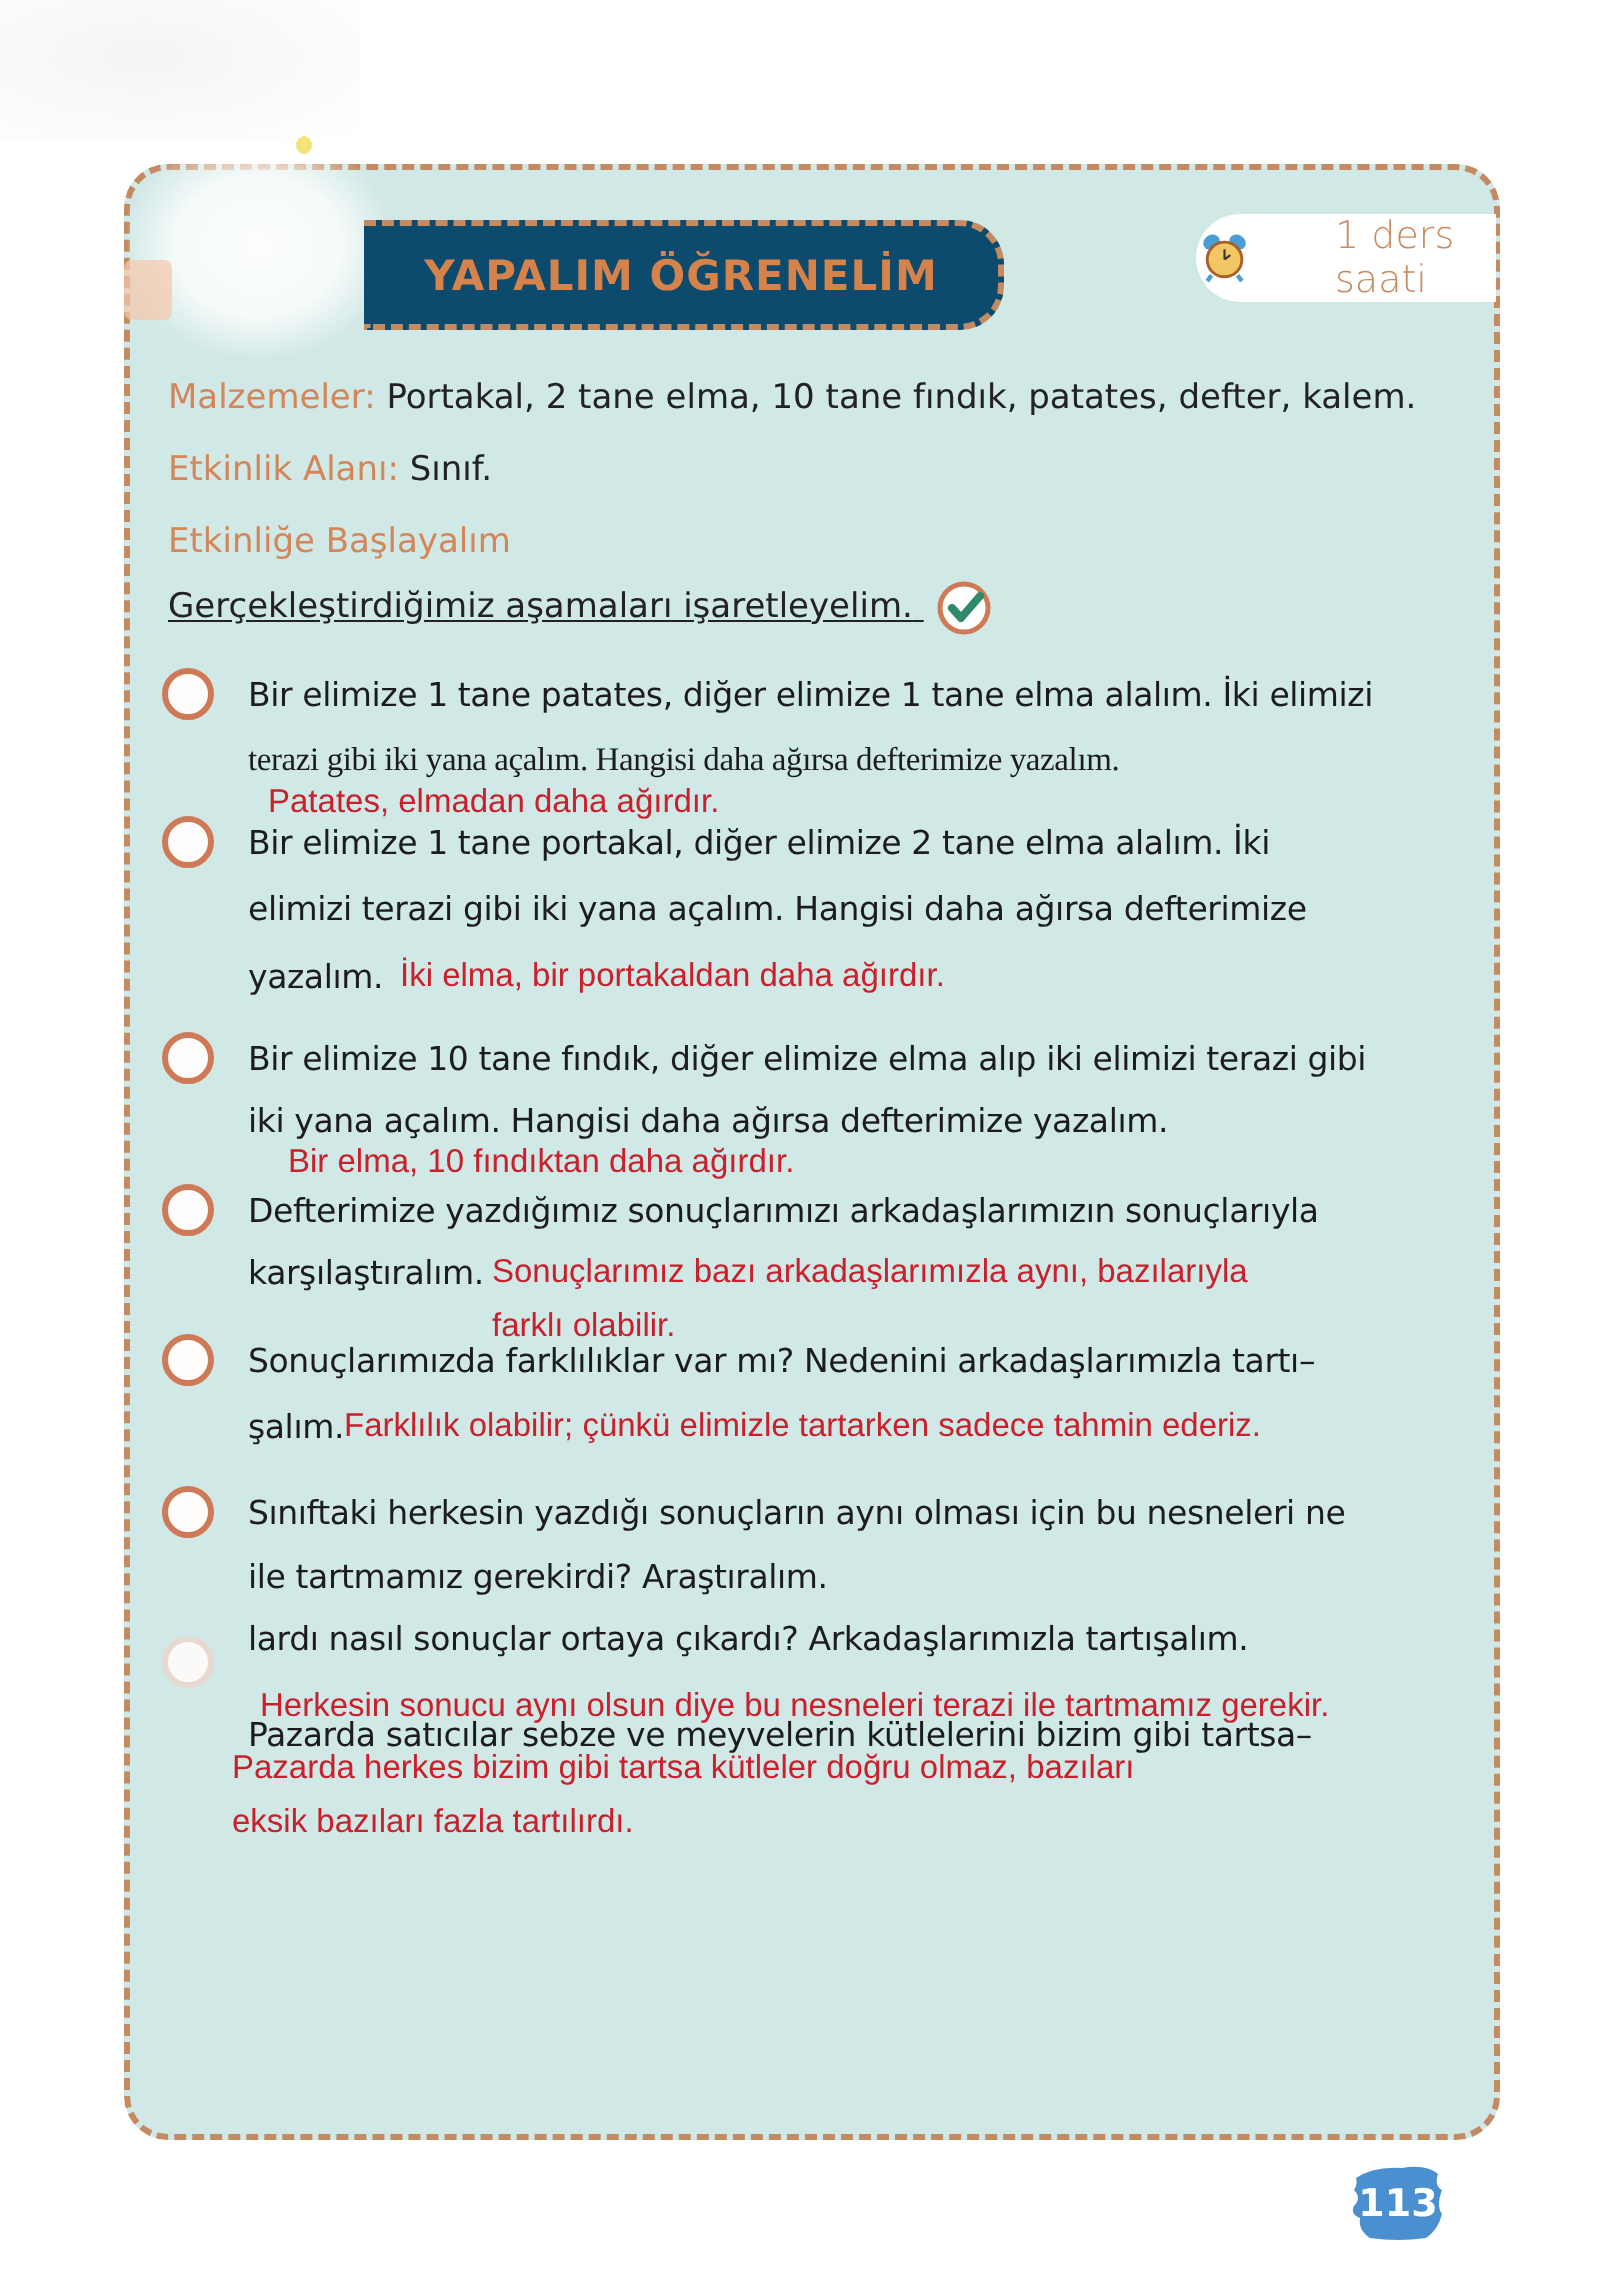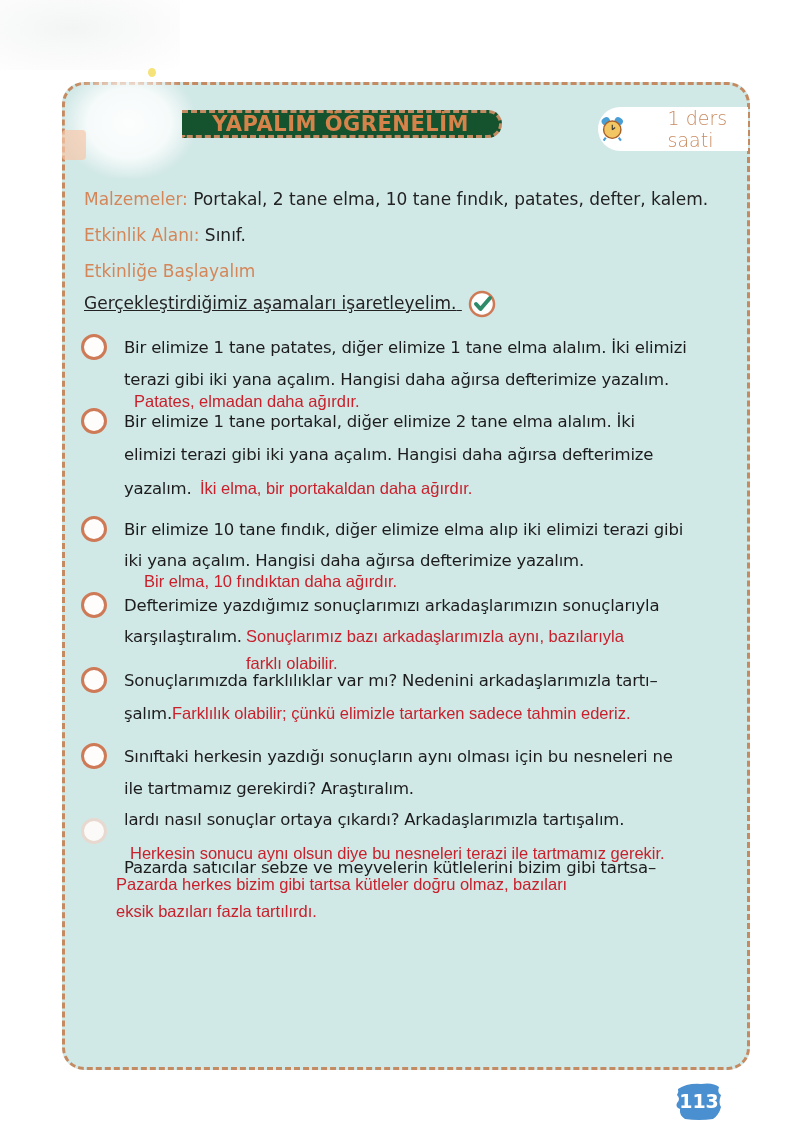--- a/index.html
+++ b/index.html
@@ -25,22 +25,22 @@
   }
   .corner-deco .dot {
     position:absolute; left:84px; top:0px; width:8px; height:9px; border-radius:50%;
     background:#f5e37a;
   }
   .corner-deco .peach {
     position:absolute; left:-2px; top:62px; width:24px; height:30px;
     background:rgba(246,200,170,0.7); border-radius:4px;
   }
   .title-pill {
-    position:absolute; left:182px; top:110px; width:320px; height:28px;
-    background:#14532d;
+    position:absolute; left:182px; top:110px; width:320px; height:55px;
+    background:#0c4a6e;
     border:3px dashed #c48b63; border-left:none;
     border-radius:0 22px 22px 0;
     box-sizing:border-box;
     display:flex; align-items:center; justify-content:center;
   }
   .title-text {
     font-family:"DejaVu Sans", sans-serif; font-weight:bold;
     color:#d6834b; font-size:21px; letter-spacing:0.5px;
   }
   .time-pill {
@@ -116,21 +116,21 @@
 <div class="line" style="top:290px;text-decoration:underline;">
   <span>Gerçekleştirdiğimiz aşamaları işaretleyelim.</span>
   <svg class="check-icon" viewBox="0 0 28 28">
     <circle cx="14" cy="14" r="12" fill="#fff" stroke="#cf7a57" stroke-width="2.5"></circle>
     <path d="M8 14 L12.5 19 L22 8" fill="none" stroke="#2f8a6a" stroke-width="4" stroke-linecap="round" stroke-linejoin="round"></path>
   </svg>
 </div>
 
 <div class="radio" style="top:334px;"></div>
 <div class="item-text" style="top:338px;">Bir elimize 1 tane patates, diğer elimize 1 tane elma alalım. İki elimizi</div>
-<div class="item-text" style="top:370px;">terazi gibi iki yana açalım. Hangisi daha ağırsa defterimize yazalım.</div>
+<div class="item-text" style="top:370px;font-family:Liberation Serif, serif;">terazi gibi iki yana açalım. Hangisi daha ağırsa defterimize yazalım.</div>
 <div class="ans" style="left:134px; top:392px;">Patates, elmadan daha ağırdır.</div>
 
 <div class="radio" style="top:408px;"></div>
 <div class="item-text" style="top:412px;">Bir elimize 1 tane portakal, diğer elimize 2 tane elma alalım. İki</div>
 <div class="item-text" style="top:445px;">elimizi terazi gibi iki yana açalım. Hangisi daha ağırsa defterimize</div>
 <div class="item-text" style="top:479px;">yazalım.</div>
 <div class="ans" style="left:200px; top:479px;">İki elma, bir portakaldan daha ağırdır.</div>
 
 <div class="radio" style="top:516px;"></div>
 <div class="item-text" style="top:520px;">Bir elimize 10 tane fındık, diğer elimize elma alıp iki elimizi terazi gibi</div>

